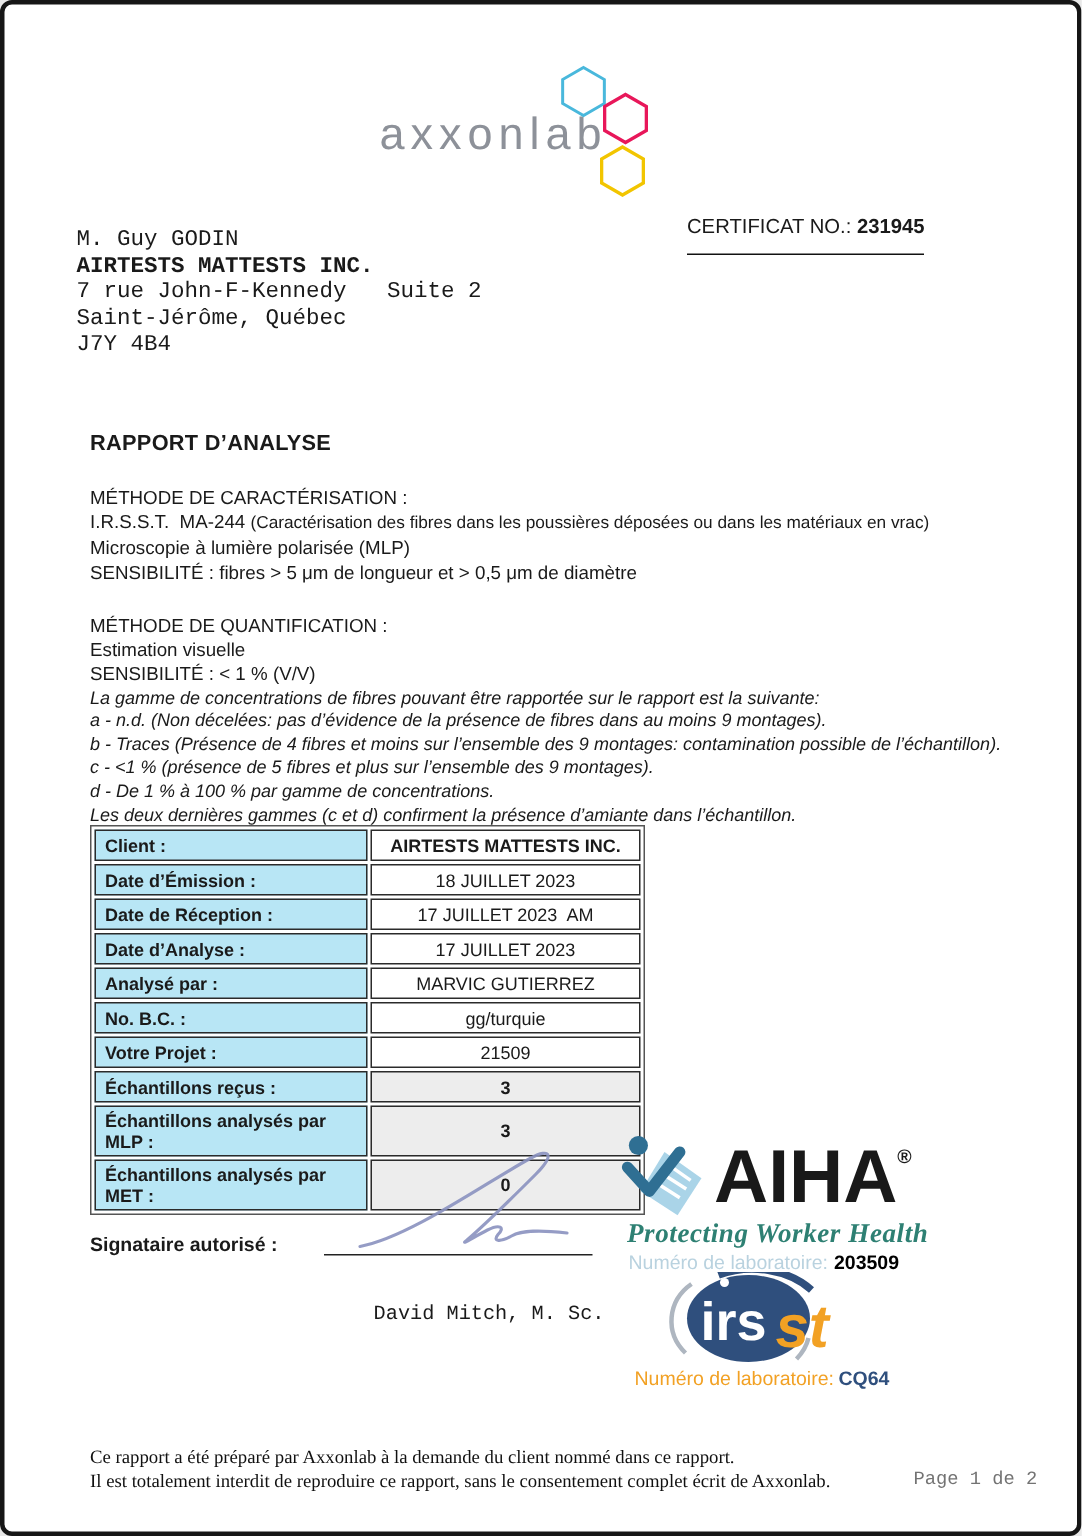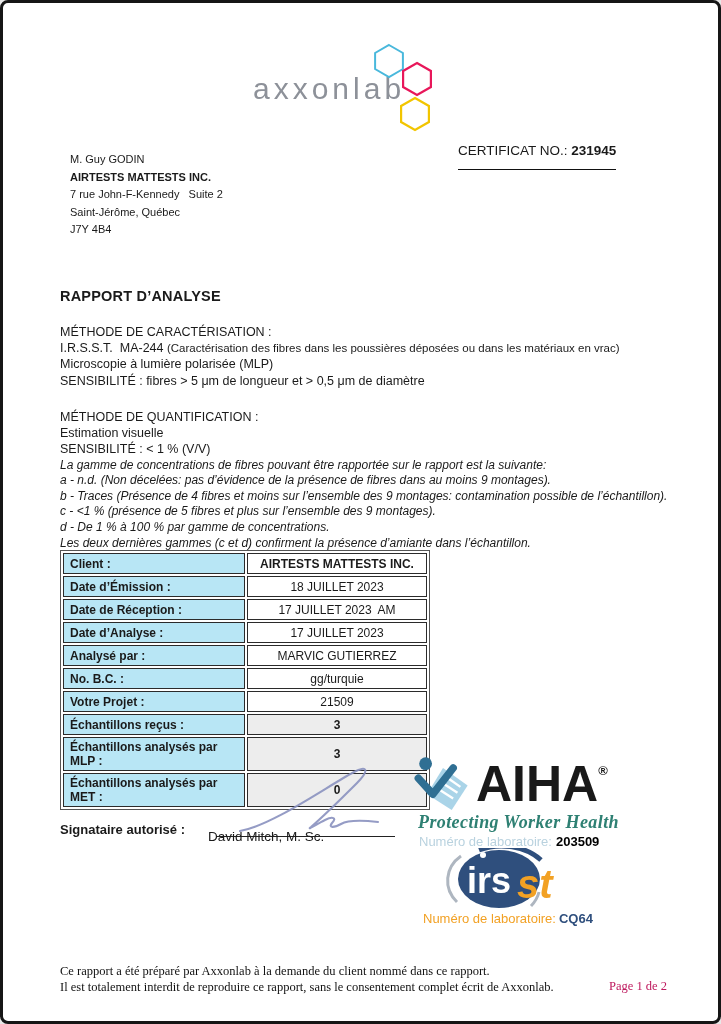--- a/index.html
+++ b/index.html
@@ -8,21 +8,21 @@
     margin:0 auto; background:#fff; border:3px solid #161616; border-radius:8px;
     font-family:"Liberation Sans", sans-serif; color:#1a1a1a; overflow:hidden;
   }
   .abs{position:absolute;}
 
   
   .logo{left:250px; top:38px; width:195px; height:106px;}
   .logo-text{fill:#8d9199; font-family:"Liberation Sans",sans-serif; font-size:30px; letter-spacing:4px;}
 
   
-  .recipient{left:67px; top:148px; font-size:11px; line-height:17.5px;}
+  .recipient{left:48px; top:148px; font-size:15px; line-height:17.5px;font-family:Liberation Mono, monospace;}
   .recipient .bold{font-weight:bold;}
   .certno{left:455px; top:140px; font-size:13.5px; border-bottom:1.5px solid #111; padding-bottom:11px;}
   .certno .num{font-weight:bold;}
 
   
   .report-title{left:57px; top:285px; font-size:14.5px; font-weight:bold; letter-spacing:.2px;}
   .block{left:57px; font-size:12.5px; line-height:16.2px; width:620px;}
   .b1{top:321px;}
   .b2{top:406px;}
   .paren{font-size:11.5px;}
@@ -33,38 +33,38 @@
   .info-table td{border:1px solid #2b2b2b; font-size:12px; height:15px; line-height:14px; padding:2px 6px; vertical-align:middle;}
   .info-table td.lbl{background:#b8e6f5; font-weight:bold; width:168px;}
   .info-table td.val{width:166px; text-align:center; background:#fff;}
   .info-table td.val.bold{font-weight:bold;}
   .info-table td.val.gray{background:#ededed;}
 
   
   .sig-label{left:57px; top:819px; font-size:13px; font-weight:bold;}
   .sig-line{left:213px; top:833px; width:179px; border-top:1.6px solid #222; height:0;}
   .sig-script{left:225px; top:762px; width:185px; height:72px;}
-  .sig-name{left:205px; top:825px; width:195px; text-align:left; font-size:13.5px; line-height:18px;}
+  .sig-name{left:205px; top:865px; width:195px; text-align:right; font-size:13.5px; line-height:18px;font-family:Liberation Mono, monospace;}
 
   
   .aiha-row{left:411px; top:751px; width:250px; height:60px; display:flex; align-items:center;}
   .aiha-acronym{font-size:50px; font-weight:900; letter-spacing:0px; color:#191919; line-height:50px; margin-left:4px;text-align:center;}
   .aiha-reg{font-size:13px; font-weight:bold; vertical-align:26px; color:#191919;}
   .aiha-tagline{left:415px; top:809px; font-family:"Liberation Serif",serif; font-style:italic; font-weight:bold; font-size:18px; color:#2e8073; letter-spacing:.4px;}
   .aiha-lab{left:416px; top:831px; font-size:13px; color:#b9d2df;}
   .aiha-lab .num{font-weight:bold; color:#000000; margin-left:4px;}
 
   
   .irsst-logo{left:428px; top:845px; width:170px; height:64px;}
   .irsst-lab{left:420px; top:908px; font-size:13px; color:#f2a124;}
   .irsst-lab .num{font-weight:bold; color:#2f4f7d; margin-left:3px;}
 
   
   .footer{left:57px; top:960px; font-family:"Liberation Serif",serif; font-size:12.5px; line-height:16px; color:#111; width:560px;}
-  .pageno{left:606px; top:976px; font-family:Liberation Serif, serif; font-size:12.5px; color:#be185d;}
+  .pageno{left:606px; top:976px; font-family:Liberation Mono, monospace; font-size:12.5px; color:#737373;}
 </style>
 </head>
 <body>
 
 <div class="page">
 
   <svg class="abs logo" viewBox="0 0 195 106" aria-hidden="true">
     <defs>
       <linearGradient id="lg" x1="0" y1="0" x2="1" y2="0">
         <stop offset="0" stop-color="#e8b400"></stop>

